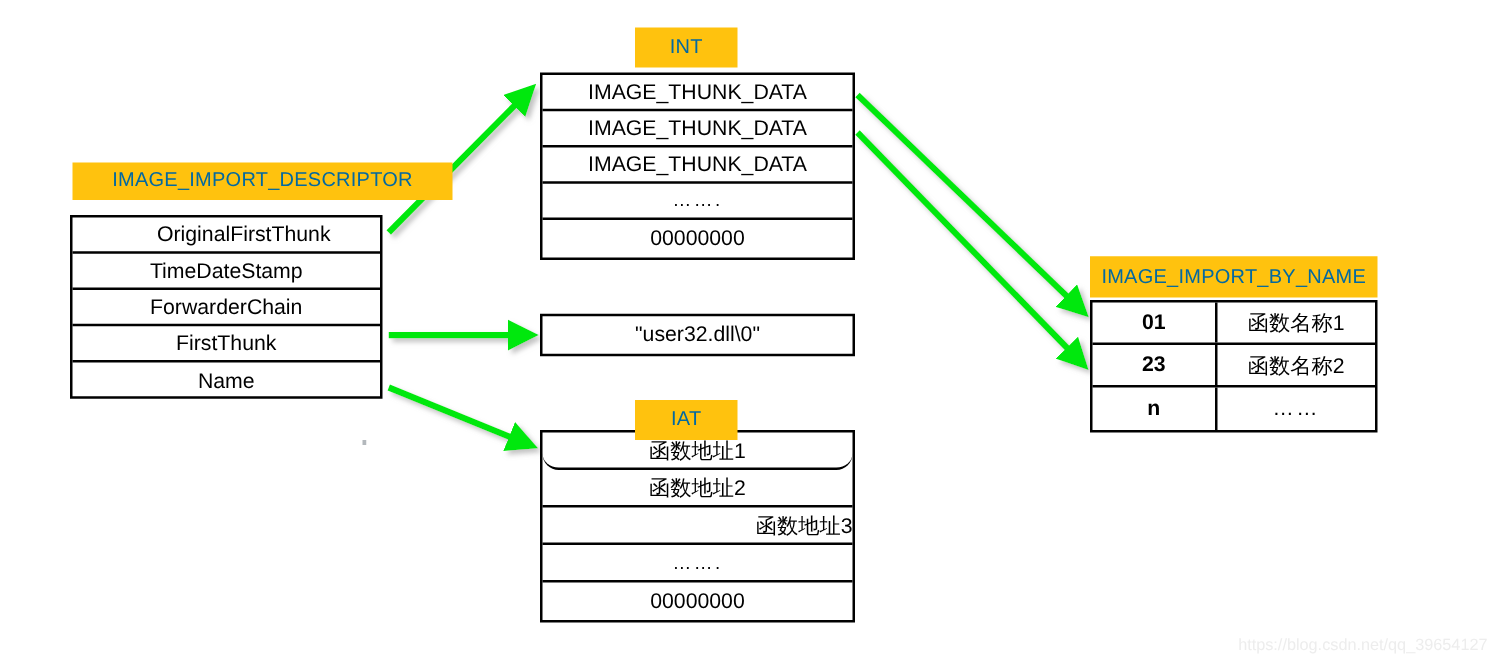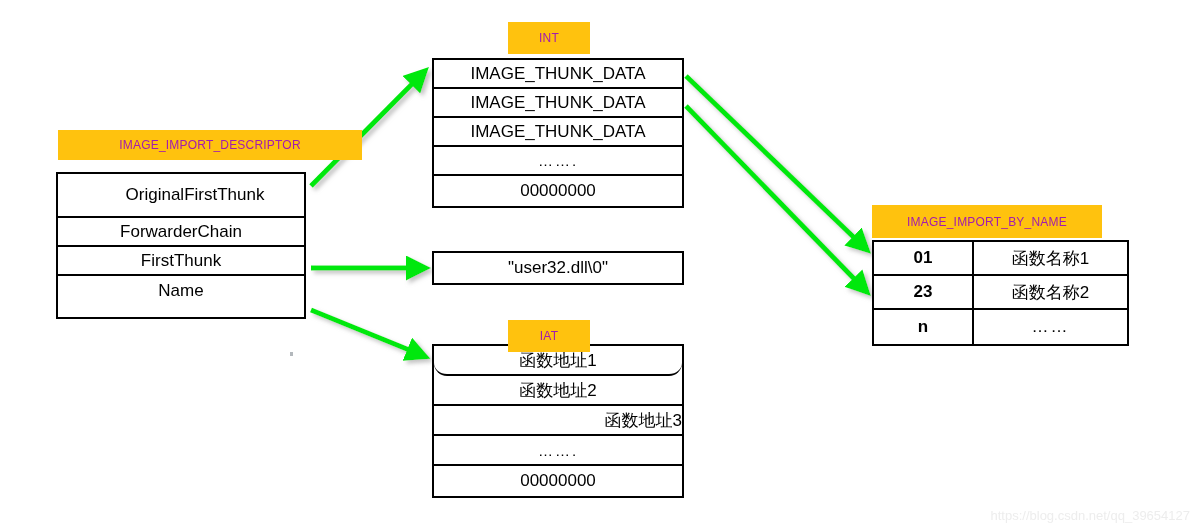--- a/index.html
+++ b/index.html
@@ -22,22 +22,22 @@
     left: 0;
     top: 0;
     width: 1200px;
     height: 529px;
     pointer-events: none;
   }
   
   .caption {
     position: absolute;
     background: #FFC20E;
-    color: #a21caf;
-    font-size: 12px;
+    color: #0369a1;
+    font-size: 16px;
     font-weight: 500;
     display: flex;
     align-items: center;
     justify-content: center;
     letter-spacing: 0.2px;
     white-space: nowrap;
     z-index: 3;
   }
   
   .tbl {
@@ -134,22 +134,25 @@
       <line x1="686" y1="76" x2="866" y2="249" marker-end="url(#ah)"></line>
       <line x1="686" y1="106" x2="866" y2="291" marker-end="url(#ah)"></line>
     </g>
   </svg>
 
   <div class="caption" style="left:58px; top:130px; width:304px; height:30px;">
     <span>IMAGE_IMPORT_DESCRIPTOR</span>
   </div>
 
   <div class="tbl" style="left:56px; top:172px; width:250px; height:147px;">
-    <div class="row red" style="height:44px;padding-left:28px;">
+    <div class="row red" style="height:29px;padding-left:28px;">
       <span>OriginalFirstThunk</span>
+    </div>
+    <div class="row red" style="height:29px;">
+      <span>TimeDateStamp</span>
     </div>
     <div class="row red" style="height:29px;">
       <span>ForwarderChain</span>
     </div>
     <div class="row red" style="height:29px;">
       <span>FirstThunk</span>
     </div>
     <div class="row red" style="height:29px;">
       <span>Name</span>
     </div>
@@ -202,21 +205,21 @@
     </div>
     <div class="row red" style="height:30px;">
       <span>00000000</span>
     </div>
   </div>
 
   <div class="caption" style="left:872px; top:205px; width:230px; height:33px;">
     <span>IMAGE_IMPORT_BY_NAME</span>
   </div>
 
-  <div class="tbl" style="left:872px; top:240px; width:257px; height:106px;">
+  <div class="tbl" style="left:872px; top:240px; width:230px; height:106px;">
     <div class="row2" style="height:34px;">
       <div class="cell-a black">
         <span>01</span>
       </div>
       <div class="cell-b black">
         <span>函数名称1</span>
       </div>
     </div>
     <div class="row2" style="height:34px;">
       <div class="cell-a black">

